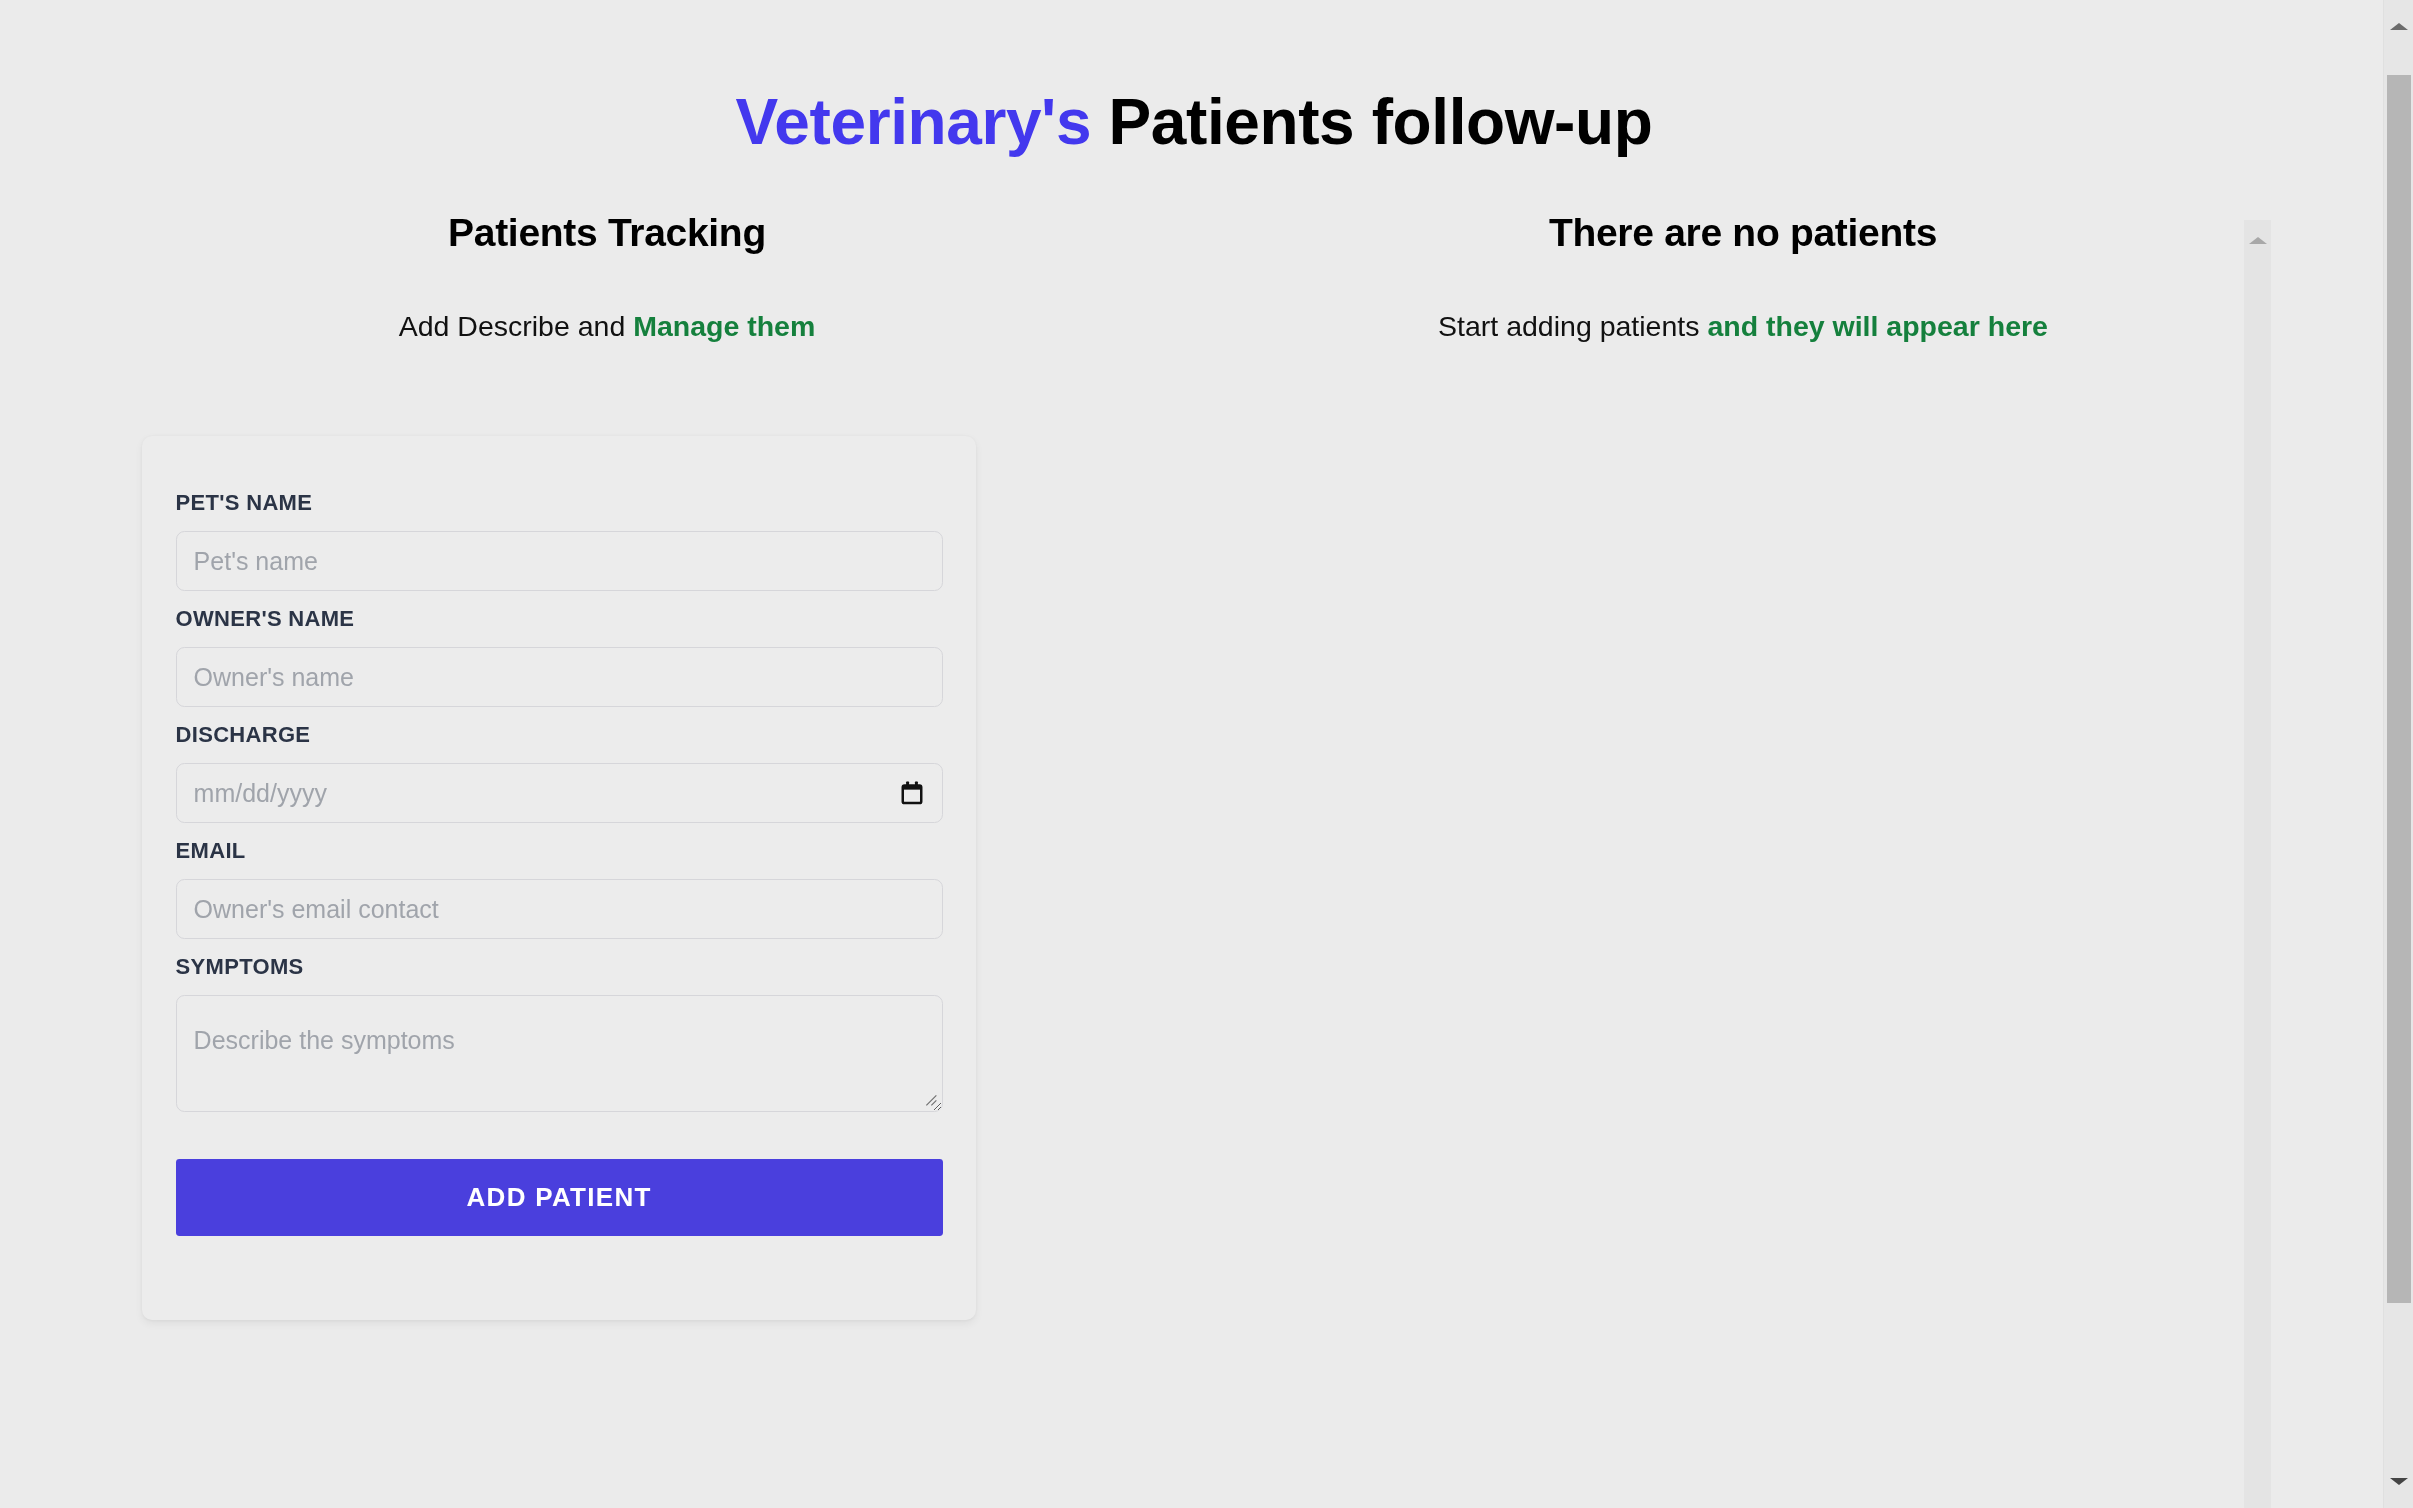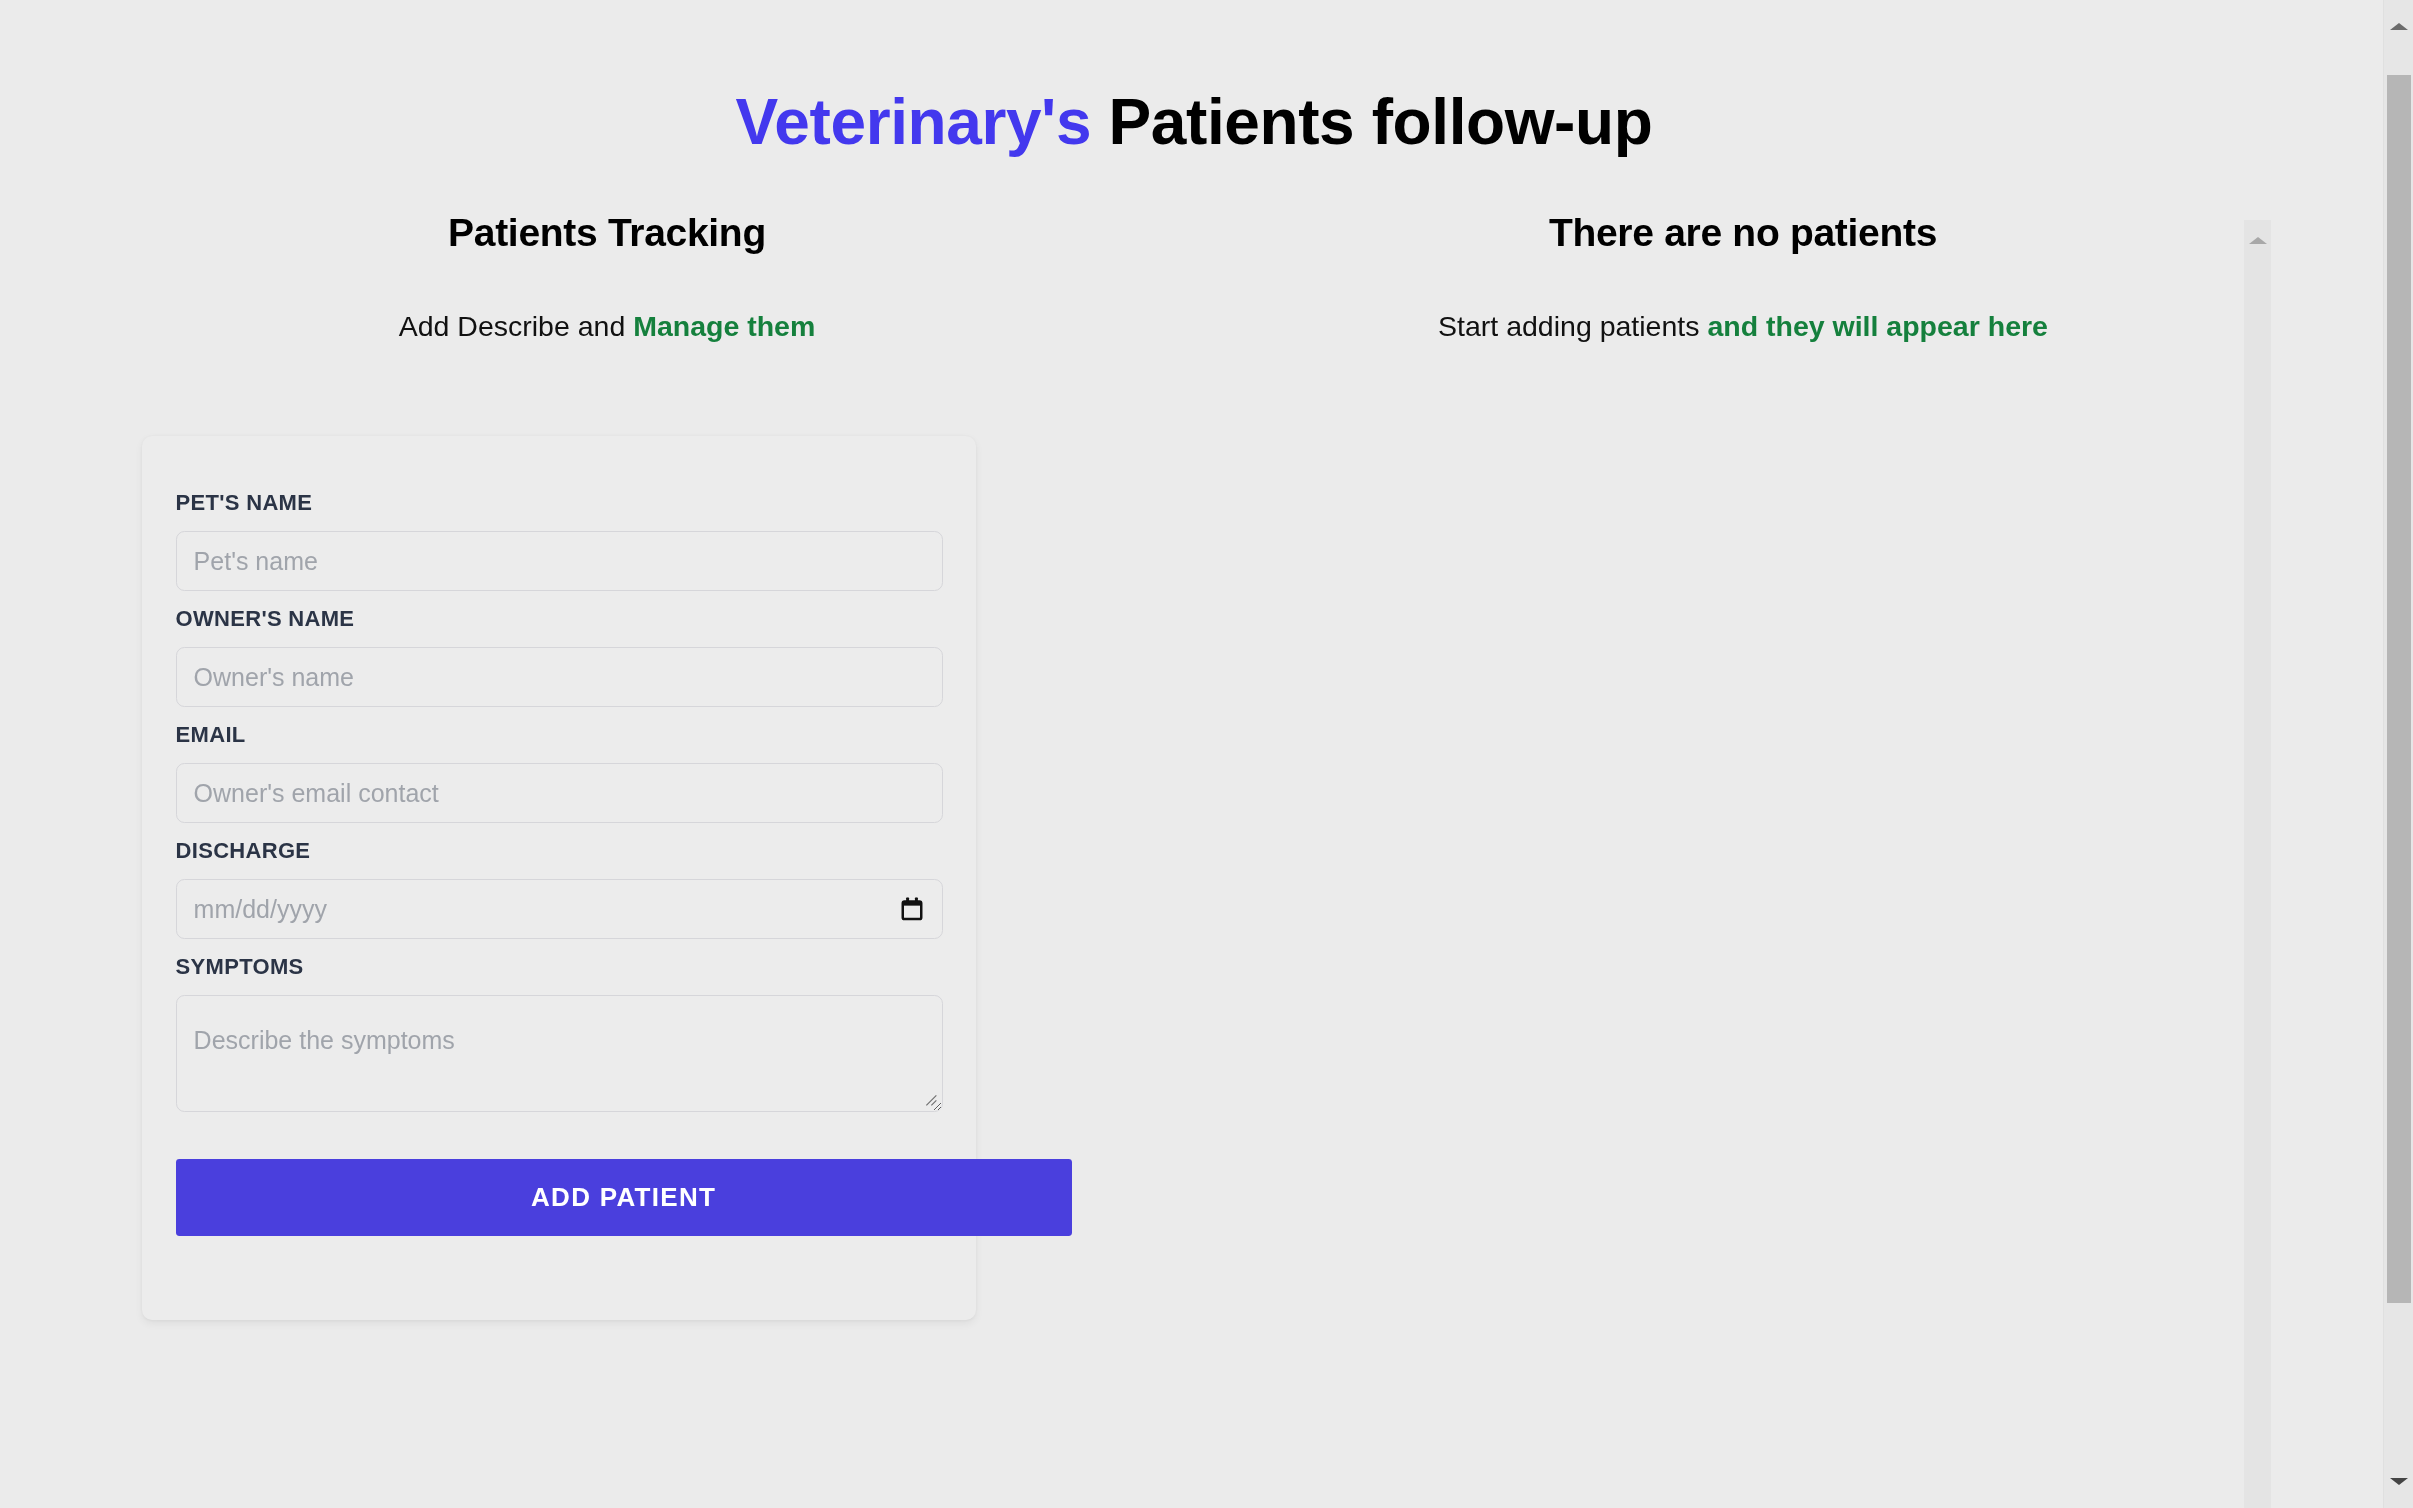--- a/index.html
+++ b/index.html
@@ -153,21 +153,21 @@
     right: 5px;
     bottom: 5px;
     width: 15px;
     height: 15px;
     pointer-events: none;
   }
 
   
   .submit-btn {
     display: block;
-    width: 896px;
+    width: 767px;
     height: 77px;
     margin-top: 47px;
     background: #4a3fdd;
     color: #ffffff;
     border: none;
     border-radius: 3.4px;
     font-family: "Liberation Sans", sans-serif;
     font-size: 26px;
     font-weight: 700;
     letter-spacing: 1.3px;
@@ -263,43 +263,43 @@
       <form class="form-card">
 
         <div class="field">
           <label class="field-label">PET'S NAME</label>
           <input class="field-input" type="text" placeholder="Pet's name" style="">
         </div>
 
         <div class="field">
           <label class="field-label">OWNER'S NAME</label>
           <input class="field-input" type="text" placeholder="Owner's name" style="">
-        </div>
-
-        <div class="field">
-          <label class="field-label">EMAIL</label>
-          <input class="field-input" type="text" placeholder="Owner's email contact" style="">
         </div>
 
         <div class="field">
           <label class="field-label">DISCHARGE</label>
           <div class="date-wrap">
             <input class="field-input date-input" type="text" placeholder="mm/dd/yyyy" style="">
             <span class="calendar-icon">
               <svg width="22" height="23.5" viewBox="0 0 26 28" aria-hidden="true">
                 <rect x="2" y="5" width="22" height="21" rx="2" fill="none" stroke="#111111" stroke-width="3"></rect>
                 <rect x="2" y="5" width="22" height="5" fill="#111111"></rect>
                 <rect x="6" y="0" width="3.5" height="7" rx="1.2" fill="#111111"></rect>
                 <rect x="16.5" y="0" width="3.5" height="7" rx="1.2" fill="#111111"></rect>
               </svg>
             </span>
           </div>
         </div>
 
         <div class="field">
+          <label class="field-label">EMAIL</label>
+          <input class="field-input" type="text" placeholder="Owner's email contact" style="">
+        </div>
+
+        <div class="field">
           <label class="field-label">SYMPTOMS</label>
           <div class="textarea-wrap">
             <textarea class="field-textarea" placeholder="Describe the symptoms" style=""></textarea>
             <span class="resize-grip">
               <svg width="15" height="15" viewBox="0 0 18 18" aria-hidden="true">
                 <line x1="16" y1="4" x2="4" y2="16" stroke="#6f6f6f" stroke-width="1.4"></line>
                 <line x1="16" y1="10" x2="10" y2="16" stroke="#6f6f6f" stroke-width="1.4"></line>
               </svg>
             </span>
           </div>

